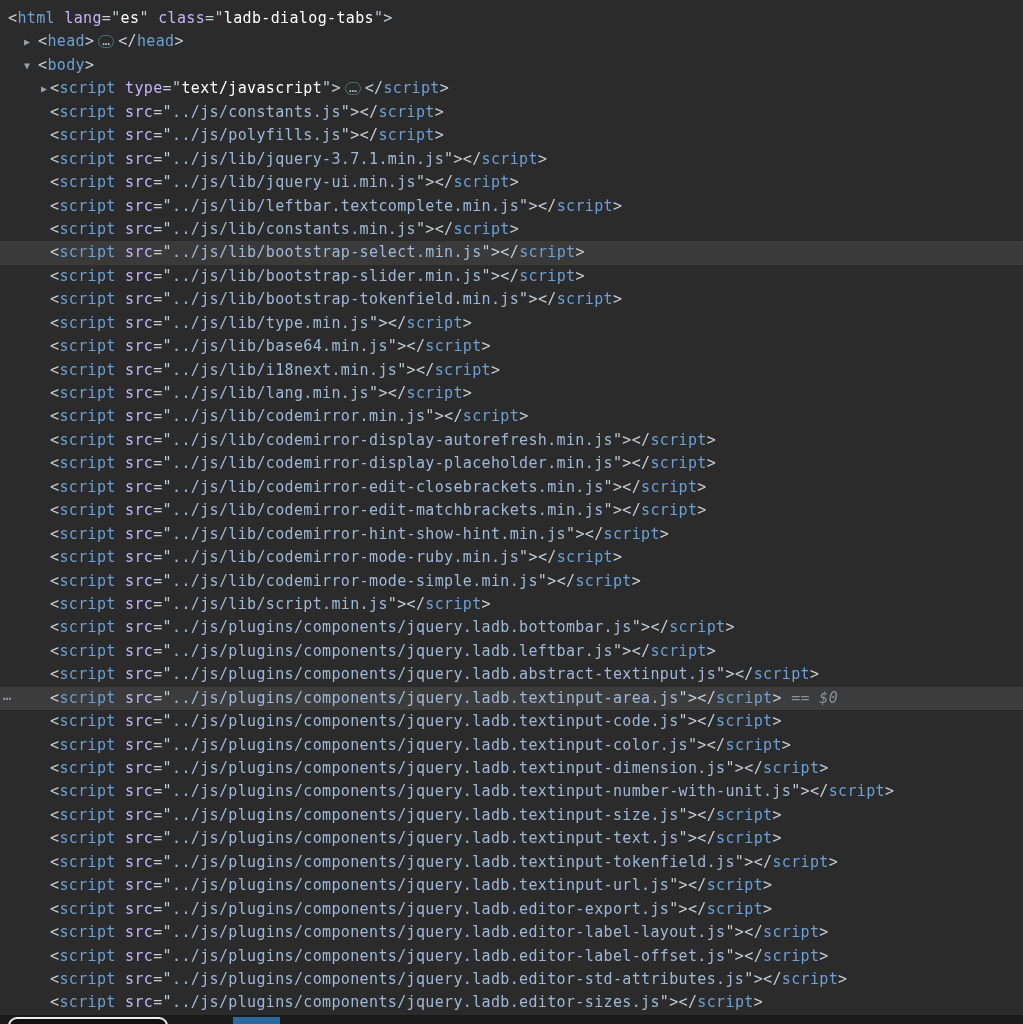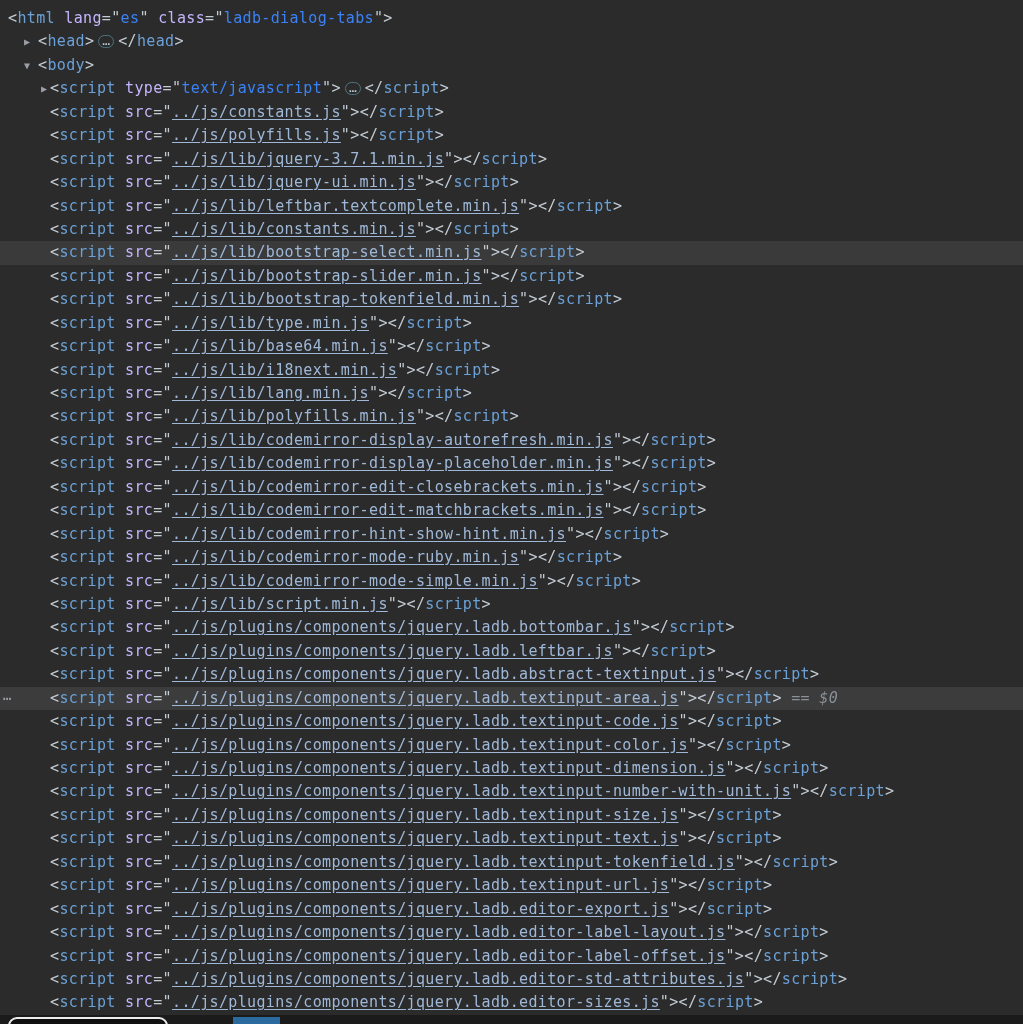--- a/index.html
+++ b/index.html
@@ -34,22 +34,22 @@
     position: absolute;
     top: 0;
     font-size: 10px;
     color: #9aa0a6;
     line-height: 23.45px;
     letter-spacing: 0;
   }
   .punct { color: #c3cbd3; }
   .tag   { color: #6ba1d7; }
   .attr  { color: #c4b5fd; }
-  .value { color: #3b82f6; }
-  .link  { color: #9fb8d8; text-decoration: underline; text-underline-offset: 2px; }
+  .value { color: #ffffff; }
+  .link  { color: #9fb8d8; text-underline-offset: 2px; }
   .marker { color: #8c9196; font-style: italic; }
   .badge {
     display: inline-block;
     border: 1px solid #4d7580;
     border-radius: 8px;
     padding: 0 3px;
     margin: 0 4px;
     height: 13px;
     line-height: 9px;
     font-size: 13px;
@@ -103,21 +103,21 @@
     <div class="row ind2"><span class="punct">&lt;</span><span class="tag">script</span><span class="punct"> </span><span class="attr">src</span><span class="punct">="</span><span class="link">../js/lib/jquery-ui.min.js</span><span class="punct">"</span><span class="punct">&gt;</span><span class="punct">&lt;/</span><span class="tag">script</span><span class="punct">&gt;</span></div>
     <div class="row ind2"><span class="punct">&lt;</span><span class="tag">script</span><span class="punct"> </span><span class="attr">src</span><span class="punct">="</span><span class="link">../js/lib/leftbar.textcomplete.min.js</span><span class="punct">"</span><span class="punct">&gt;</span><span class="punct">&lt;/</span><span class="tag">script</span><span class="punct">&gt;</span></div>
     <div class="row ind2"><span class="punct">&lt;</span><span class="tag">script</span><span class="punct"> </span><span class="attr">src</span><span class="punct">="</span><span class="link">../js/lib/constants.min.js</span><span class="punct">"</span><span class="punct">&gt;</span><span class="punct">&lt;/</span><span class="tag">script</span><span class="punct">&gt;</span></div>
     <div class="row ind2 hl"><span class="punct">&lt;</span><span class="tag">script</span><span class="punct"> </span><span class="attr">src</span><span class="punct">="</span><span class="link">../js/lib/bootstrap-select.min.js</span><span class="punct">"</span><span class="punct">&gt;</span><span class="punct">&lt;/</span><span class="tag">script</span><span class="punct">&gt;</span></div>
     <div class="row ind2"><span class="punct">&lt;</span><span class="tag">script</span><span class="punct"> </span><span class="attr">src</span><span class="punct">="</span><span class="link">../js/lib/bootstrap-slider.min.js</span><span class="punct">"</span><span class="punct">&gt;</span><span class="punct">&lt;/</span><span class="tag">script</span><span class="punct">&gt;</span></div>
     <div class="row ind2"><span class="punct">&lt;</span><span class="tag">script</span><span class="punct"> </span><span class="attr">src</span><span class="punct">="</span><span class="link">../js/lib/bootstrap-tokenfield.min.js</span><span class="punct">"</span><span class="punct">&gt;</span><span class="punct">&lt;/</span><span class="tag">script</span><span class="punct">&gt;</span></div>
     <div class="row ind2"><span class="punct">&lt;</span><span class="tag">script</span><span class="punct"> </span><span class="attr">src</span><span class="punct">="</span><span class="link">../js/lib/type.min.js</span><span class="punct">"</span><span class="punct">&gt;</span><span class="punct">&lt;/</span><span class="tag">script</span><span class="punct">&gt;</span></div>
     <div class="row ind2"><span class="punct">&lt;</span><span class="tag">script</span><span class="punct"> </span><span class="attr">src</span><span class="punct">="</span><span class="link">../js/lib/base64.min.js</span><span class="punct">"</span><span class="punct">&gt;</span><span class="punct">&lt;/</span><span class="tag">script</span><span class="punct">&gt;</span></div>
     <div class="row ind2"><span class="punct">&lt;</span><span class="tag">script</span><span class="punct"> </span><span class="attr">src</span><span class="punct">="</span><span class="link">../js/lib/i18next.min.js</span><span class="punct">"</span><span class="punct">&gt;</span><span class="punct">&lt;/</span><span class="tag">script</span><span class="punct">&gt;</span></div>
     <div class="row ind2"><span class="punct">&lt;</span><span class="tag">script</span><span class="punct"> </span><span class="attr">src</span><span class="punct">="</span><span class="link">../js/lib/lang.min.js</span><span class="punct">"</span><span class="punct">&gt;</span><span class="punct">&lt;/</span><span class="tag">script</span><span class="punct">&gt;</span></div>
-    <div class="row ind2"><span class="punct">&lt;</span><span class="tag">script</span><span class="punct"> </span><span class="attr">src</span><span class="punct">="</span><span class="link">../js/lib/polyfills.min.js</span><span class="punct">"</span><span class="punct">&gt;</span><span class="punct">&lt;/</span><span class="tag">script</span><span class="punct">&gt;</span></div>
+    <div class="row ind2"><span class="punct">&lt;</span><span class="tag">script</span><span class="punct"> </span><span class="attr">src</span><span class="punct">="</span><span class="link">../js/lib/codemirror.min.js</span><span class="punct">"</span><span class="punct">&gt;</span><span class="punct">&lt;/</span><span class="tag">script</span><span class="punct">&gt;</span></div>
     <div class="row ind2"><span class="punct">&lt;</span><span class="tag">script</span><span class="punct"> </span><span class="attr">src</span><span class="punct">="</span><span class="link">../js/lib/codemirror-display-autorefresh.min.js</span><span class="punct">"</span><span class="punct">&gt;</span><span class="punct">&lt;/</span><span class="tag">script</span><span class="punct">&gt;</span></div>
     <div class="row ind2"><span class="punct">&lt;</span><span class="tag">script</span><span class="punct"> </span><span class="attr">src</span><span class="punct">="</span><span class="link">../js/lib/codemirror-display-placeholder.min.js</span><span class="punct">"</span><span class="punct">&gt;</span><span class="punct">&lt;/</span><span class="tag">script</span><span class="punct">&gt;</span></div>
     <div class="row ind2"><span class="punct">&lt;</span><span class="tag">script</span><span class="punct"> </span><span class="attr">src</span><span class="punct">="</span><span class="link">../js/lib/codemirror-edit-closebrackets.min.js</span><span class="punct">"</span><span class="punct">&gt;</span><span class="punct">&lt;/</span><span class="tag">script</span><span class="punct">&gt;</span></div>
     <div class="row ind2"><span class="punct">&lt;</span><span class="tag">script</span><span class="punct"> </span><span class="attr">src</span><span class="punct">="</span><span class="link">../js/lib/codemirror-edit-matchbrackets.min.js</span><span class="punct">"</span><span class="punct">&gt;</span><span class="punct">&lt;/</span><span class="tag">script</span><span class="punct">&gt;</span></div>
     <div class="row ind2"><span class="punct">&lt;</span><span class="tag">script</span><span class="punct"> </span><span class="attr">src</span><span class="punct">="</span><span class="link">../js/lib/codemirror-hint-show-hint.min.js</span><span class="punct">"</span><span class="punct">&gt;</span><span class="punct">&lt;/</span><span class="tag">script</span><span class="punct">&gt;</span></div>
     <div class="row ind2"><span class="punct">&lt;</span><span class="tag">script</span><span class="punct"> </span><span class="attr">src</span><span class="punct">="</span><span class="link">../js/lib/codemirror-mode-ruby.min.js</span><span class="punct">"</span><span class="punct">&gt;</span><span class="punct">&lt;/</span><span class="tag">script</span><span class="punct">&gt;</span></div>
     <div class="row ind2"><span class="punct">&lt;</span><span class="tag">script</span><span class="punct"> </span><span class="attr">src</span><span class="punct">="</span><span class="link">../js/lib/codemirror-mode-simple.min.js</span><span class="punct">"</span><span class="punct">&gt;</span><span class="punct">&lt;/</span><span class="tag">script</span><span class="punct">&gt;</span></div>
     <div class="row ind2"><span class="punct">&lt;</span><span class="tag">script</span><span class="punct"> </span><span class="attr">src</span><span class="punct">="</span><span class="link">../js/lib/script.min.js</span><span class="punct">"</span><span class="punct">&gt;</span><span class="punct">&lt;/</span><span class="tag">script</span><span class="punct">&gt;</span></div>
     <div class="row ind2"><span class="punct">&lt;</span><span class="tag">script</span><span class="punct"> </span><span class="attr">src</span><span class="punct">="</span><span class="link">../js/plugins/components/jquery.ladb.bottombar.js</span><span class="punct">"</span><span class="punct">&gt;</span><span class="punct">&lt;/</span><span class="tag">script</span><span class="punct">&gt;</span></div>
     <div class="row ind2"><span class="punct">&lt;</span><span class="tag">script</span><span class="punct"> </span><span class="attr">src</span><span class="punct">="</span><span class="link">../js/plugins/components/jquery.ladb.leftbar.js</span><span class="punct">"</span><span class="punct">&gt;</span><span class="punct">&lt;/</span><span class="tag">script</span><span class="punct">&gt;</span></div>

